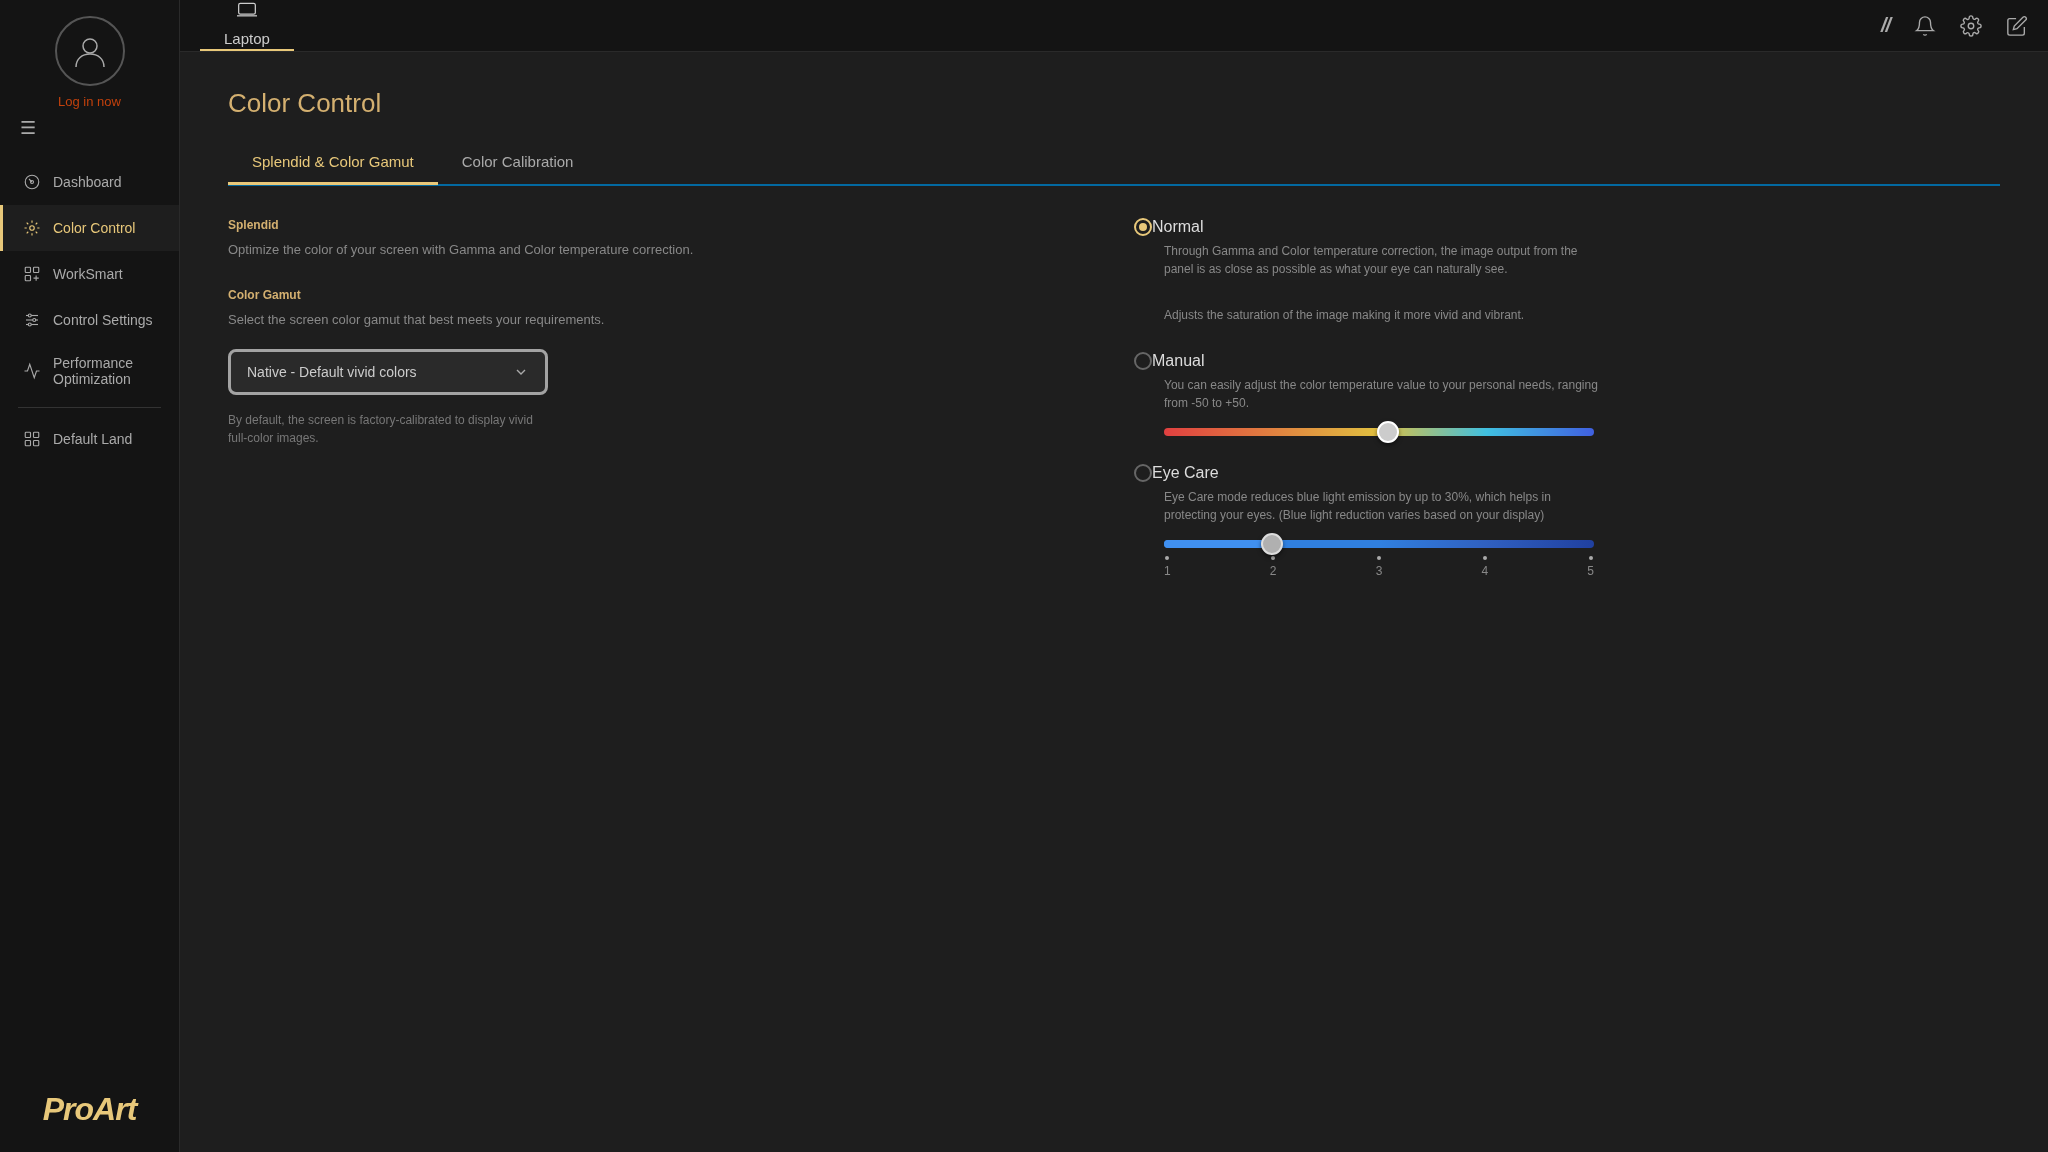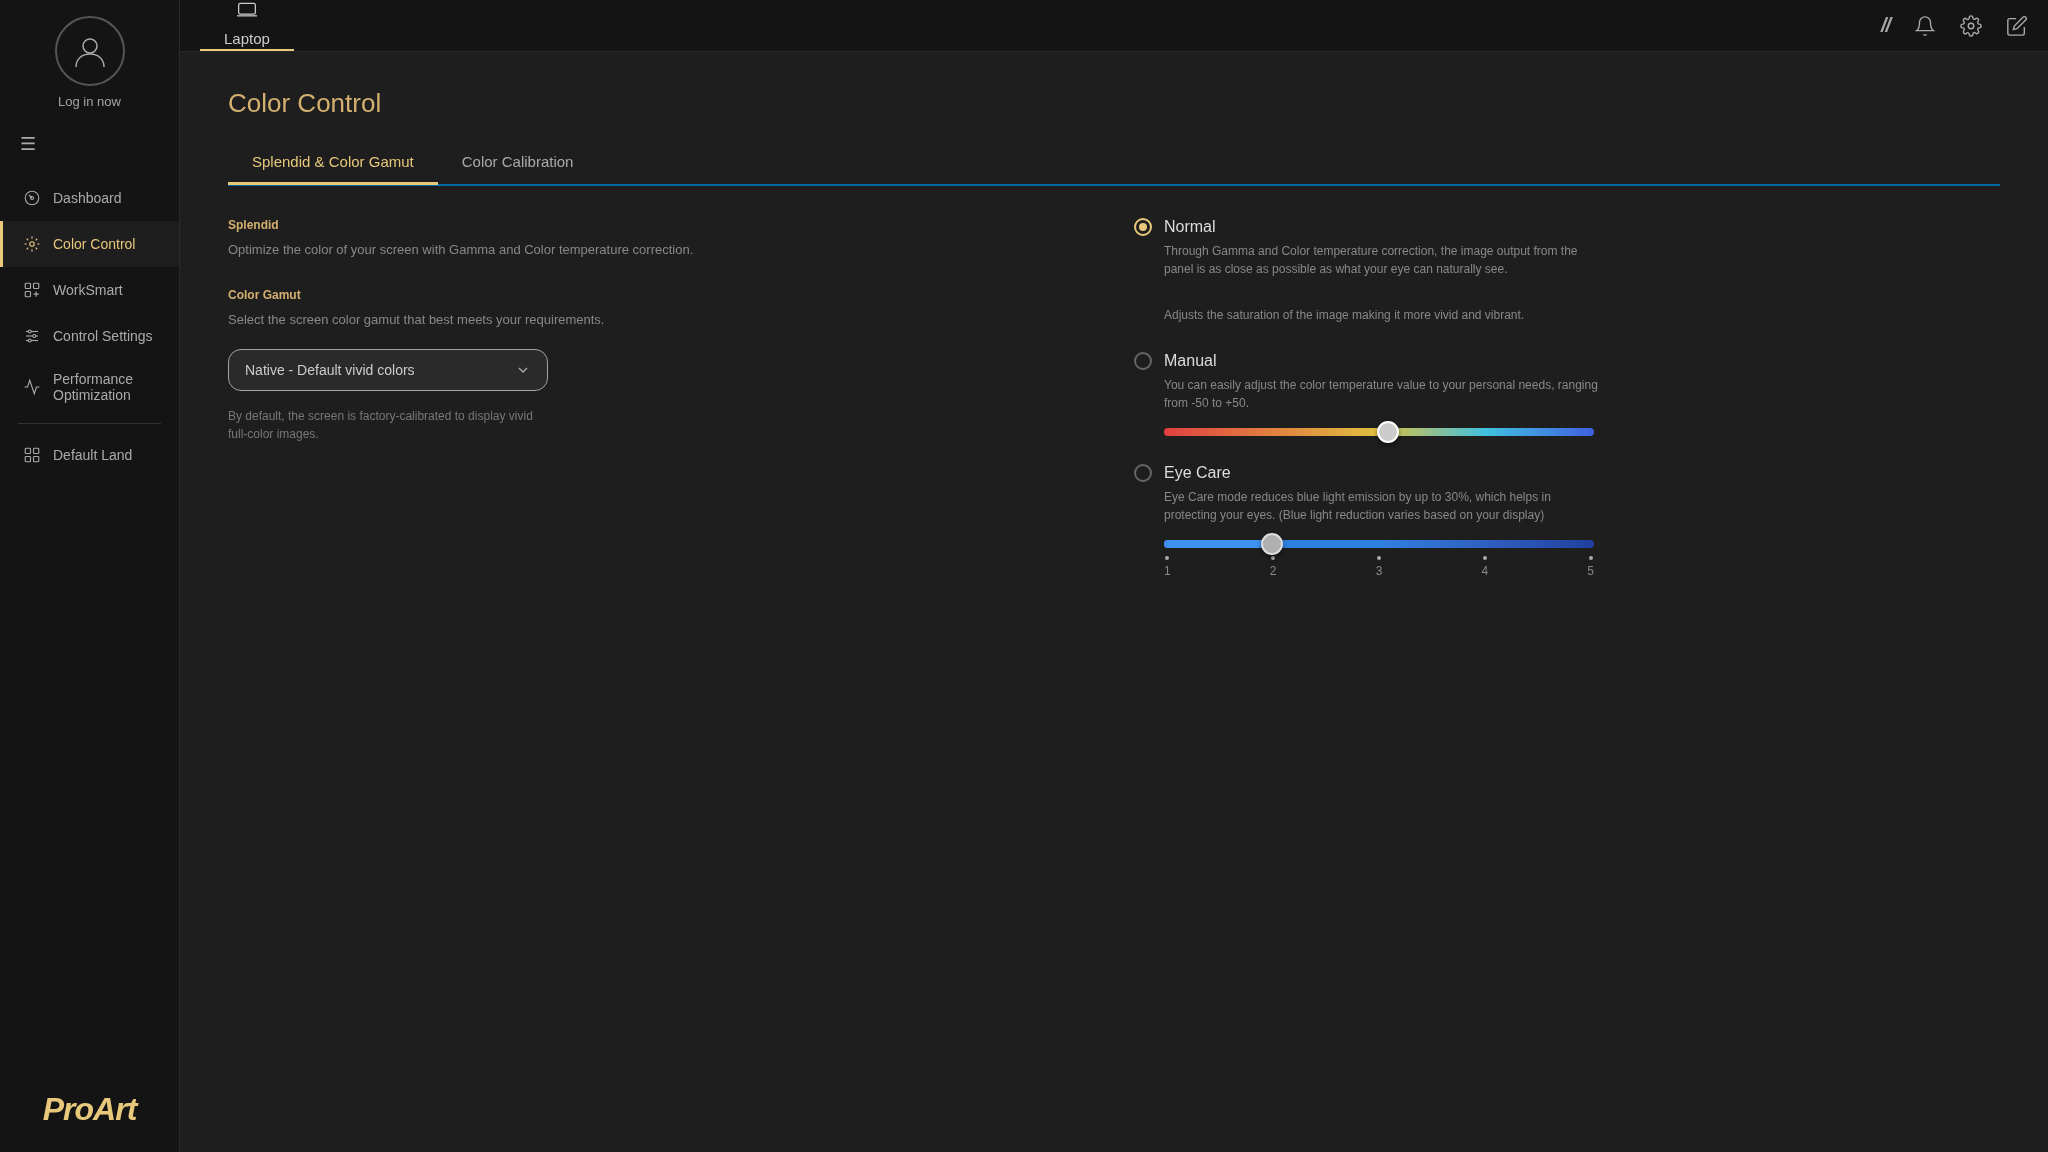--- a/index.html
+++ b/index.html
@@ -39,22 +39,22 @@
     .sidebar-avatar svg {
       width: 40px;
       height: 40px;
       stroke: #aaa;
       fill: none;
       stroke-width: 1.5;
     }
 
     .sidebar-login {
       font-size: 13px;
-      color: #a3a3a3;
-      margin-bottom: 24px;
+      color: #c2410c;
+      margin-bottom: 8px;
     }
 
     .sidebar-menu-icon {
       align-self: flex-start;
       margin-left: 20px;
       margin-bottom: 20px;
       color: #aaa;
       font-size: 18px;
       cursor: pointer;
     }
@@ -239,22 +239,22 @@
       line-height: 1.5;
     }
 
     
     .dropdown {
       display: flex;
       align-items: center;
       justify-content: space-between;
       padding: 12px 16px;
       background: #2a2a2a;
-      border: 1px solid #a3a3a3;
-      border-radius: 13px;
+      border: 3px solid #a3a3a3;
+      border-radius: 8px;
       cursor: pointer;
       font-size: 14px;
       color: #ccc;
       width: 320px;
       margin-bottom: 16px;
     }
 
     .dropdown svg {
       width: 16px;
       height: 16px;
@@ -271,21 +271,20 @@
     }
 
     
     .radio-option {
       margin-bottom: 28px;
     }
 
     .radio-label {
       display: flex;
       align-items: center;
-      gap: 12px;
       margin-bottom: 6px;
       cursor: pointer;
       text-align: center;
     }
 
     .radio-circle {
       width: 18px;
       height: 18px;
       border-radius: 50%;
       border: 2px solid #666;

